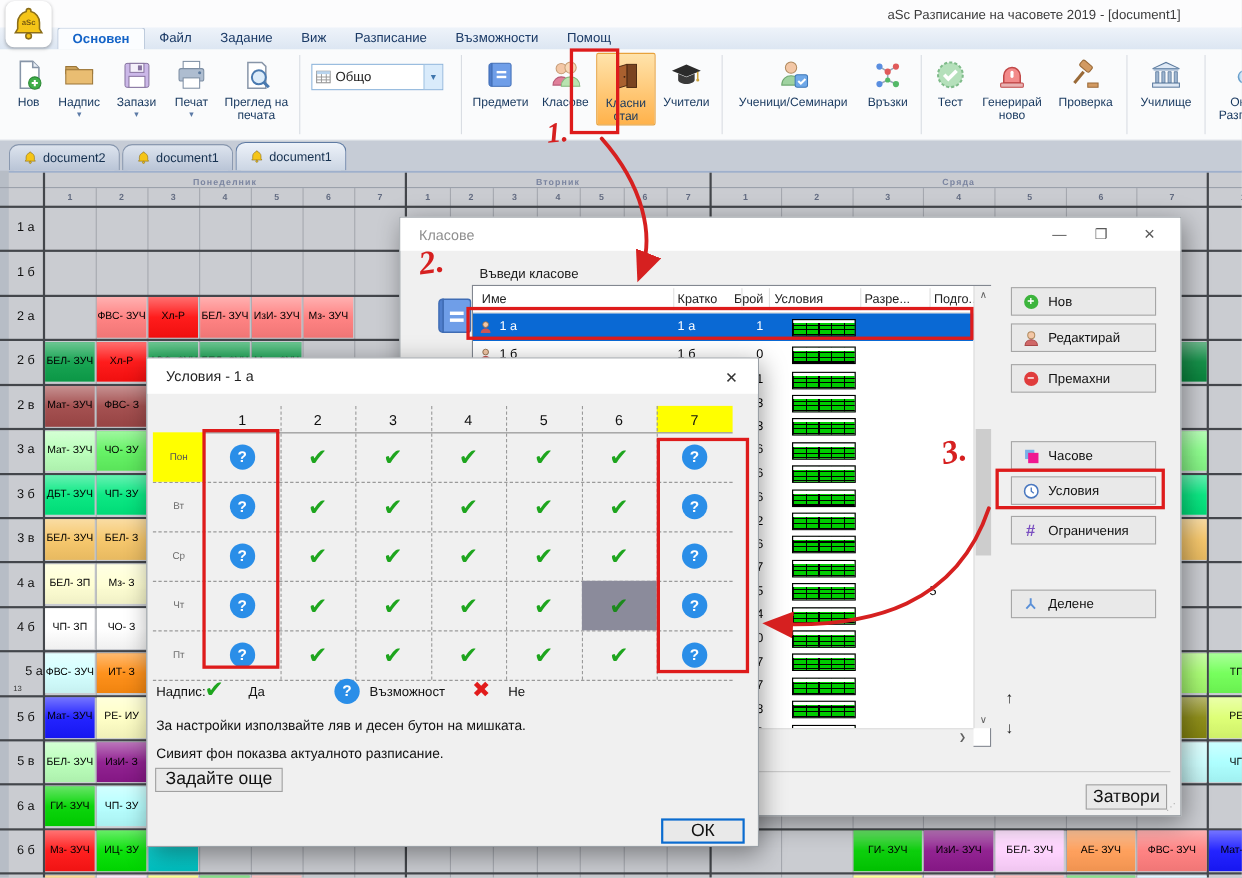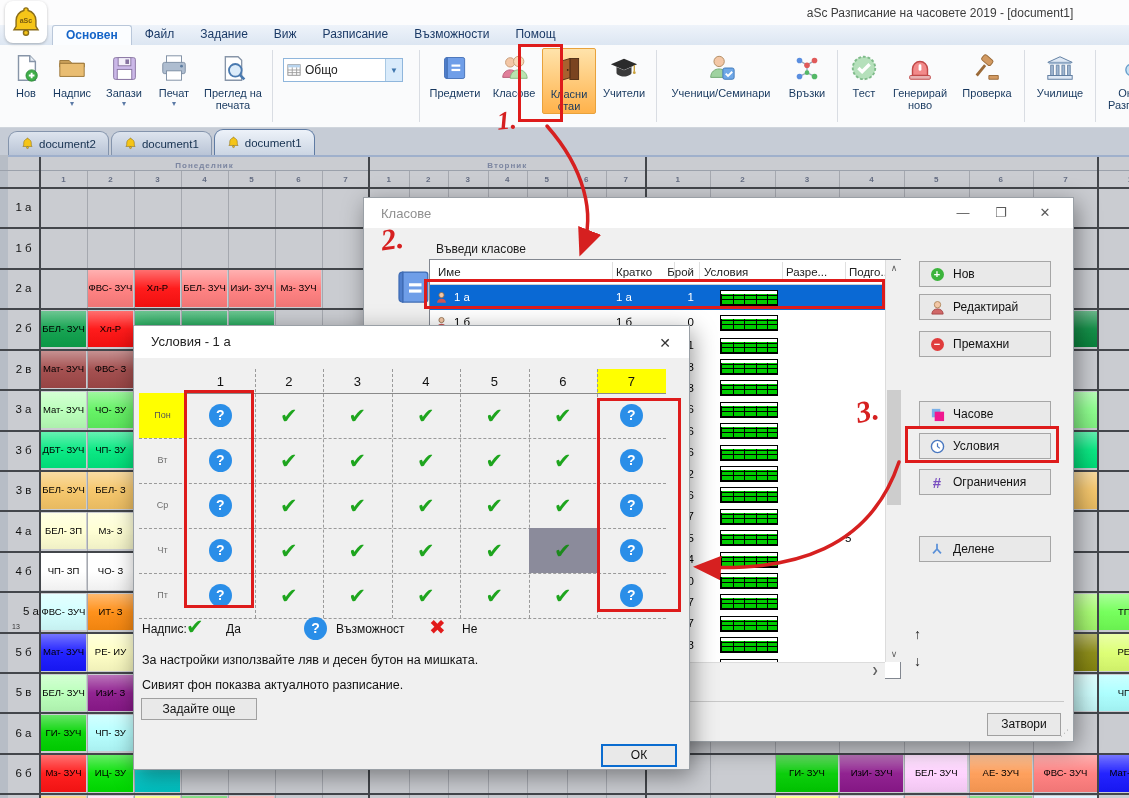--- a/index.html
+++ b/index.html
@@ -69,21 +69,21 @@
   .vsb{position:absolute;left:455px;top:0;width:16px;height:402px;background:#f0f0f0;border-left:1px solid #dcdcdc;}
   .vsb .thumb{position:absolute;left:1px;top:130px;width:14px;height:115px;background:#cdcdcd;}
   .sbtn{position:absolute;font-size:9px;color:#606060;text-align:center;width:16px;}
   .hsb{position:absolute;left:0;top:402px;width:455px;height:17px;background:#f0f0f0;border-top:1px solid #dcdcdc;}
   .side-btn{position:absolute;left:555px;width:132px;height:26px;background:#e9e9e9;border:1px solid #a6a6a6;box-sizing:border-box;
             display:flex;align-items:center;font-size:12px;color:#111;}
   .side-btn .bic{width:18px;margin:0 7px 0 8px;display:flex;justify-content:center;}
   .circ{width:13px;height:13px;border-radius:50%;color:#fff;font-size:11px;line-height:13px;text-align:center;font-weight:bold;}
   .updown{position:absolute;left:550px;font-size:14px;color:#222;}
   .footline{position:absolute;left:12px;top:503px;width:688px;height:1px;background:#c8c8c8;}
-  .btn{position:absolute;background:#e9e9e9;border:1px solid #a0a0a0;font-size:12px;color:#111;text-align:center;box-sizing:border-box;}
+  .btn{position:absolute;background:#e9e9e9;border:1px solid #a0a0a0;font-size:16px;color:#111;text-align:center;box-sizing:border-box;}
   .grip{position:absolute;right:3px;bottom:3px;width:10px;height:10px;color:#b0b0b0;font-size:9px;line-height:10px;}
   
   #dlg-cond{left:133px;top:325px;width:555px;height:443px;z-index:20;}
   .cch{position:absolute;top:43px;height:24px;font-size:13px;color:#111;text-align:center;line-height:26px;}
   .cch.c7{background:#ffff00;}
   .cday{position:absolute;left:5px;width:47px;font-size:9px;color:#6e6e6e;text-align:center;}
   .cday.pon{background:#ffff00;color:#555;}
   .ccell{position:absolute;display:flex;align-items:center;justify-content:center;}
   .chk{font-family:"DejaVu Sans",sans-serif;color:#1ea51e;font-size:21px;font-weight:bold;}
   .chk.dark{color:#1c8a1c;}
@@ -128,20 +128,21 @@
       <div class="tt-num" style="left: 448px; top: 171px; width: 39.5px;">3</div>
       <div class="vline2" style="left: 448px; top: 171px; height: 627px;"></div>
       <div class="tt-num" style="left: 487.5px; top: 171px; width: 39.5px;">4</div>
       <div class="vline2" style="left: 487.5px; top: 171px; height: 627px;"></div>
       <div class="tt-num" style="left: 527px; top: 171px; width: 39.5px;">5</div>
       <div class="vline2" style="left: 527px; top: 171px; height: 627px;"></div>
       <div class="tt-num" style="left: 566.5px; top: 171px; width: 39.5px;">6</div>
       <div class="vline2" style="left: 566.5px; top: 171px; height: 627px;"></div>
       <div class="tt-num" style="left: 606px; top: 171px; width: 39.5px;">7</div>
       <div class="vline2" style="left: 606px; top: 171px; height: 627px;"></div>
+      <div class="tt-day" style="left: 645.5px; top: 158px; width: 452.2px;">Сряда</div>
       <div class="tt-num" style="left: 645.5px; top: 171px; width: 64.6px;">1</div>
       <div class="tt-num" style="left: 710.1px; top: 171px; width: 64.6px;">2</div>
       <div class="vline2" style="left: 710.1px; top: 171px; height: 627px;"></div>
       <div class="tt-num" style="left: 774.7px; top: 171px; width: 64.6px;">3</div>
       <div class="vline2" style="left: 774.7px; top: 171px; height: 627px;"></div>
       <div class="tt-num" style="left: 839.3px; top: 171px; width: 64.6px;">4</div>
       <div class="vline2" style="left: 839.3px; top: 171px; height: 627px;"></div>
       <div class="tt-num" style="left: 903.9px; top: 171px; width: 64.6px;">5</div>
       <div class="vline2" style="left: 903.9px; top: 171px; height: 627px;"></div>
       <div class="tt-num" style="left: 968.5px; top: 171px; width: 64.6px;">6</div>

